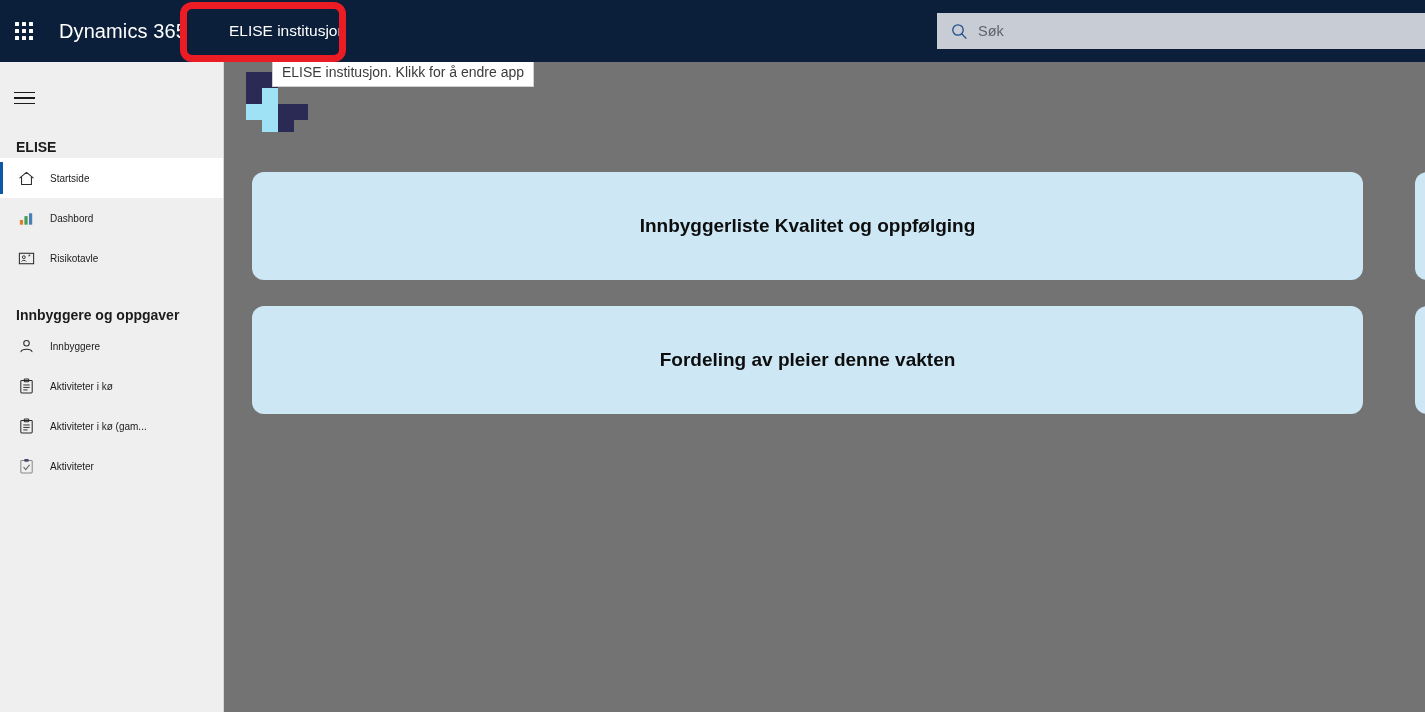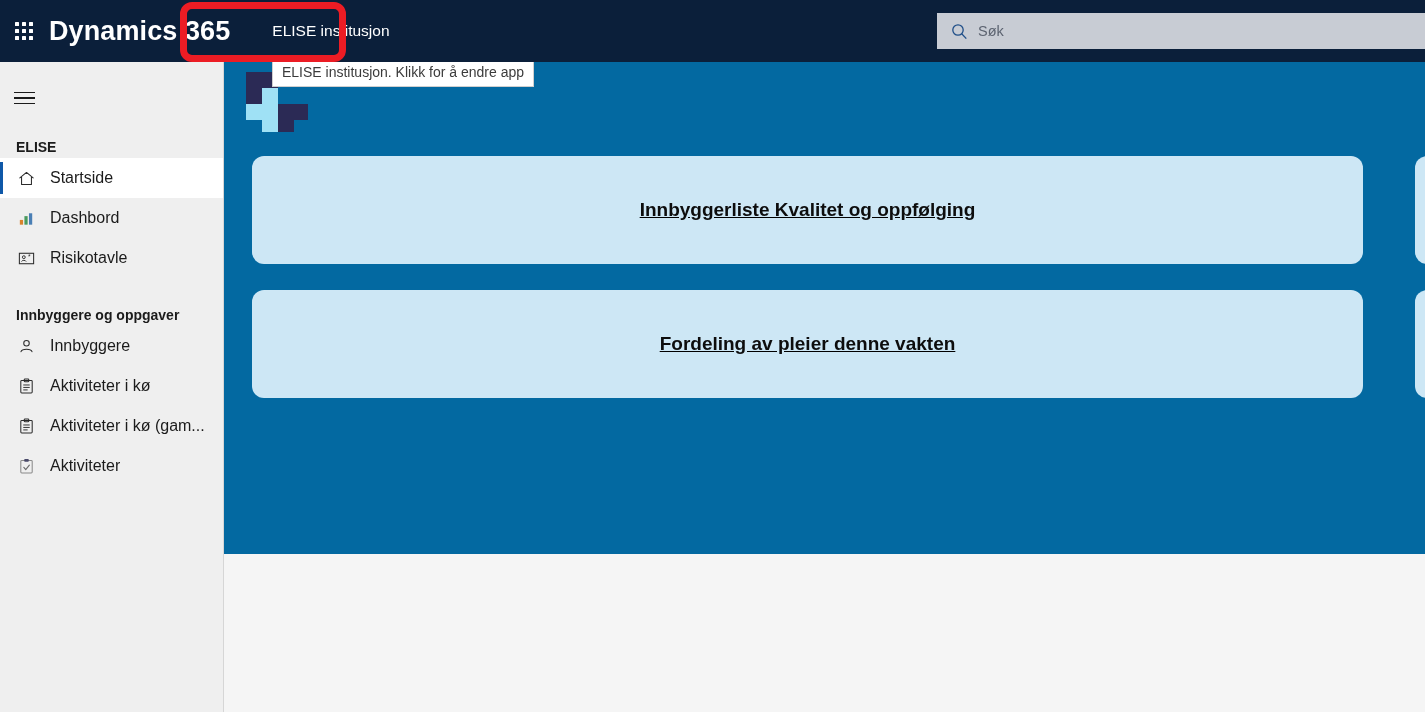--- a/index.html
+++ b/index.html
@@ -26,24 +26,24 @@
   #waffle .grid {
     display: grid;
     grid-template-columns: repeat(3, 4px);
     grid-template-rows: repeat(3, 4px);
     gap: 3px;
   }
   #waffle .grid i { display: block; width: 4px; height: 4px; background: #ffffff; border-radius: 0.5px; }
 
   #brand {
     color: #ffffff;
-    font-size: 27px;
-    font-weight: bold;
+    font-size: 20px;
+    font-weight: normal;
     letter-spacing: .1px;
-    margin-left: 1px;
+    margin-left: 11px;
     white-space: nowrap;
     cursor: pointer;
   }
 
   #app-name-wrap {
     margin-left: 42px;
     position: relative;
     display: flex; align-items: center;
     height: 62px;
   }
@@ -126,32 +126,32 @@
     position: absolute; left: 0; top: 4px;
     width: 3px; height: 32px; background: #0f58a8;
   }
   .nav-item .ico {
     flex: 0 0 auto;
     width: 20px; height: 20px;
     display: flex; align-items: center; justify-content: center;
     margin-right: 14px;
   }
   .nav-item .lbl {
-    font-size: 16px;
+    font-size: 10px;
     color: #1b1b1b;
     white-space: nowrap;
     overflow: hidden;
   }
 
   
   #main {
     position: absolute;
     left: 224px; top: 62px;
-    width: 1201px; height: 492px;
-    background: #0369a1;
+    width: 1201px; height: 650px;
+    background: #737373;
     overflow: hidden;
   }
 
   #logo {
     position: absolute;
     left: 20px; top: 8px;
     width: 76px; height: 64px;
   }
 
   #tooltip {
@@ -161,23 +161,22 @@
     border: 1px solid #cfcfcf;
     color: #3b3b3b;
     font-size: 14px;
     padding: 5px 9px 6px 9px;
     white-space: nowrap;
     z-index: 8;
   }
 
   #cards {
     position: absolute;
-    left: 0; top: 94px;
+    left: 0; top: 110px;
     width: 1201px;
-    text-decoration: underline;
   }
   .card-row { display: flex; gap: 52px; padding-left: 28px; }
   .card {
     flex: 0 0 auto;
     width: 1111px; height: 108px;
     background: #cde7f5;
     border-radius: 12px;
     display: flex; align-items: center; justify-content: center;
     margin-bottom: 26px;
     cursor: pointer;

